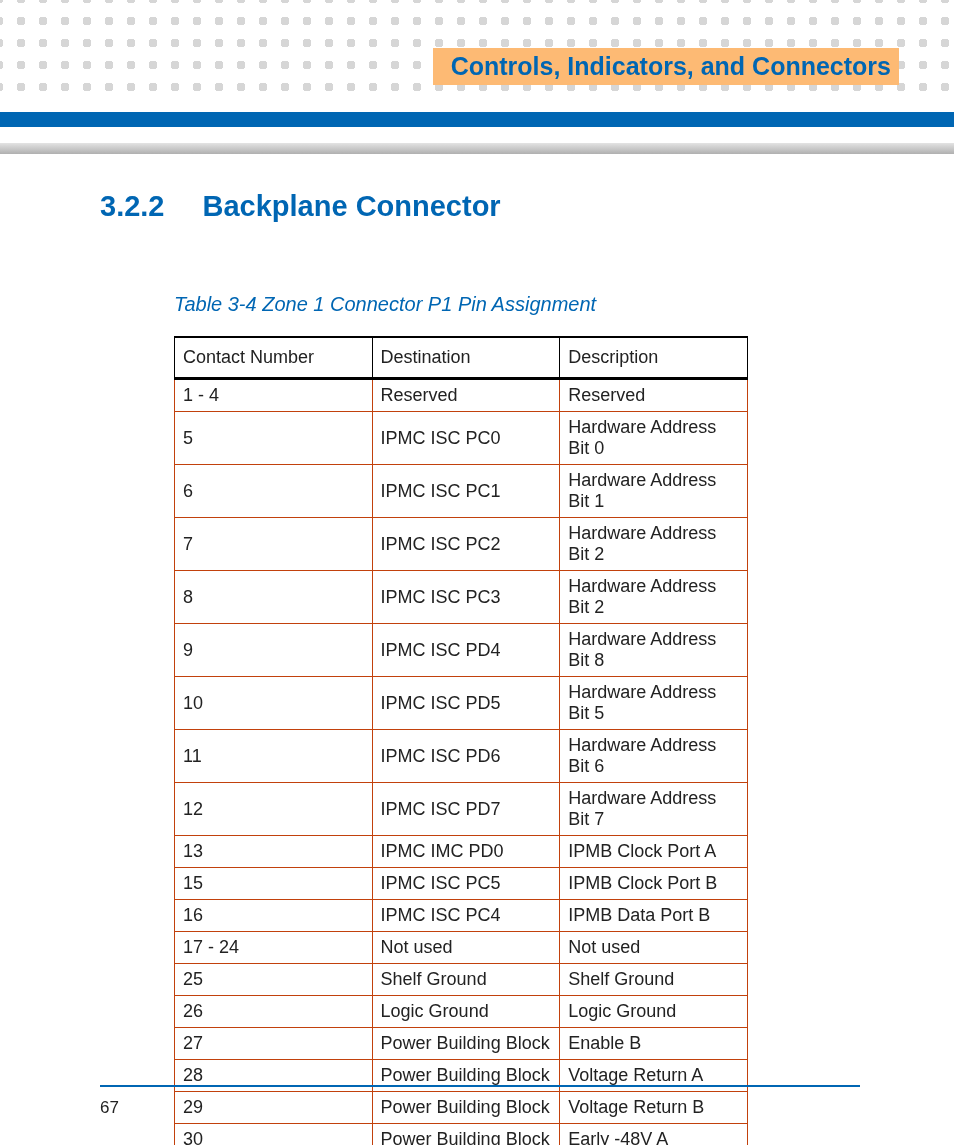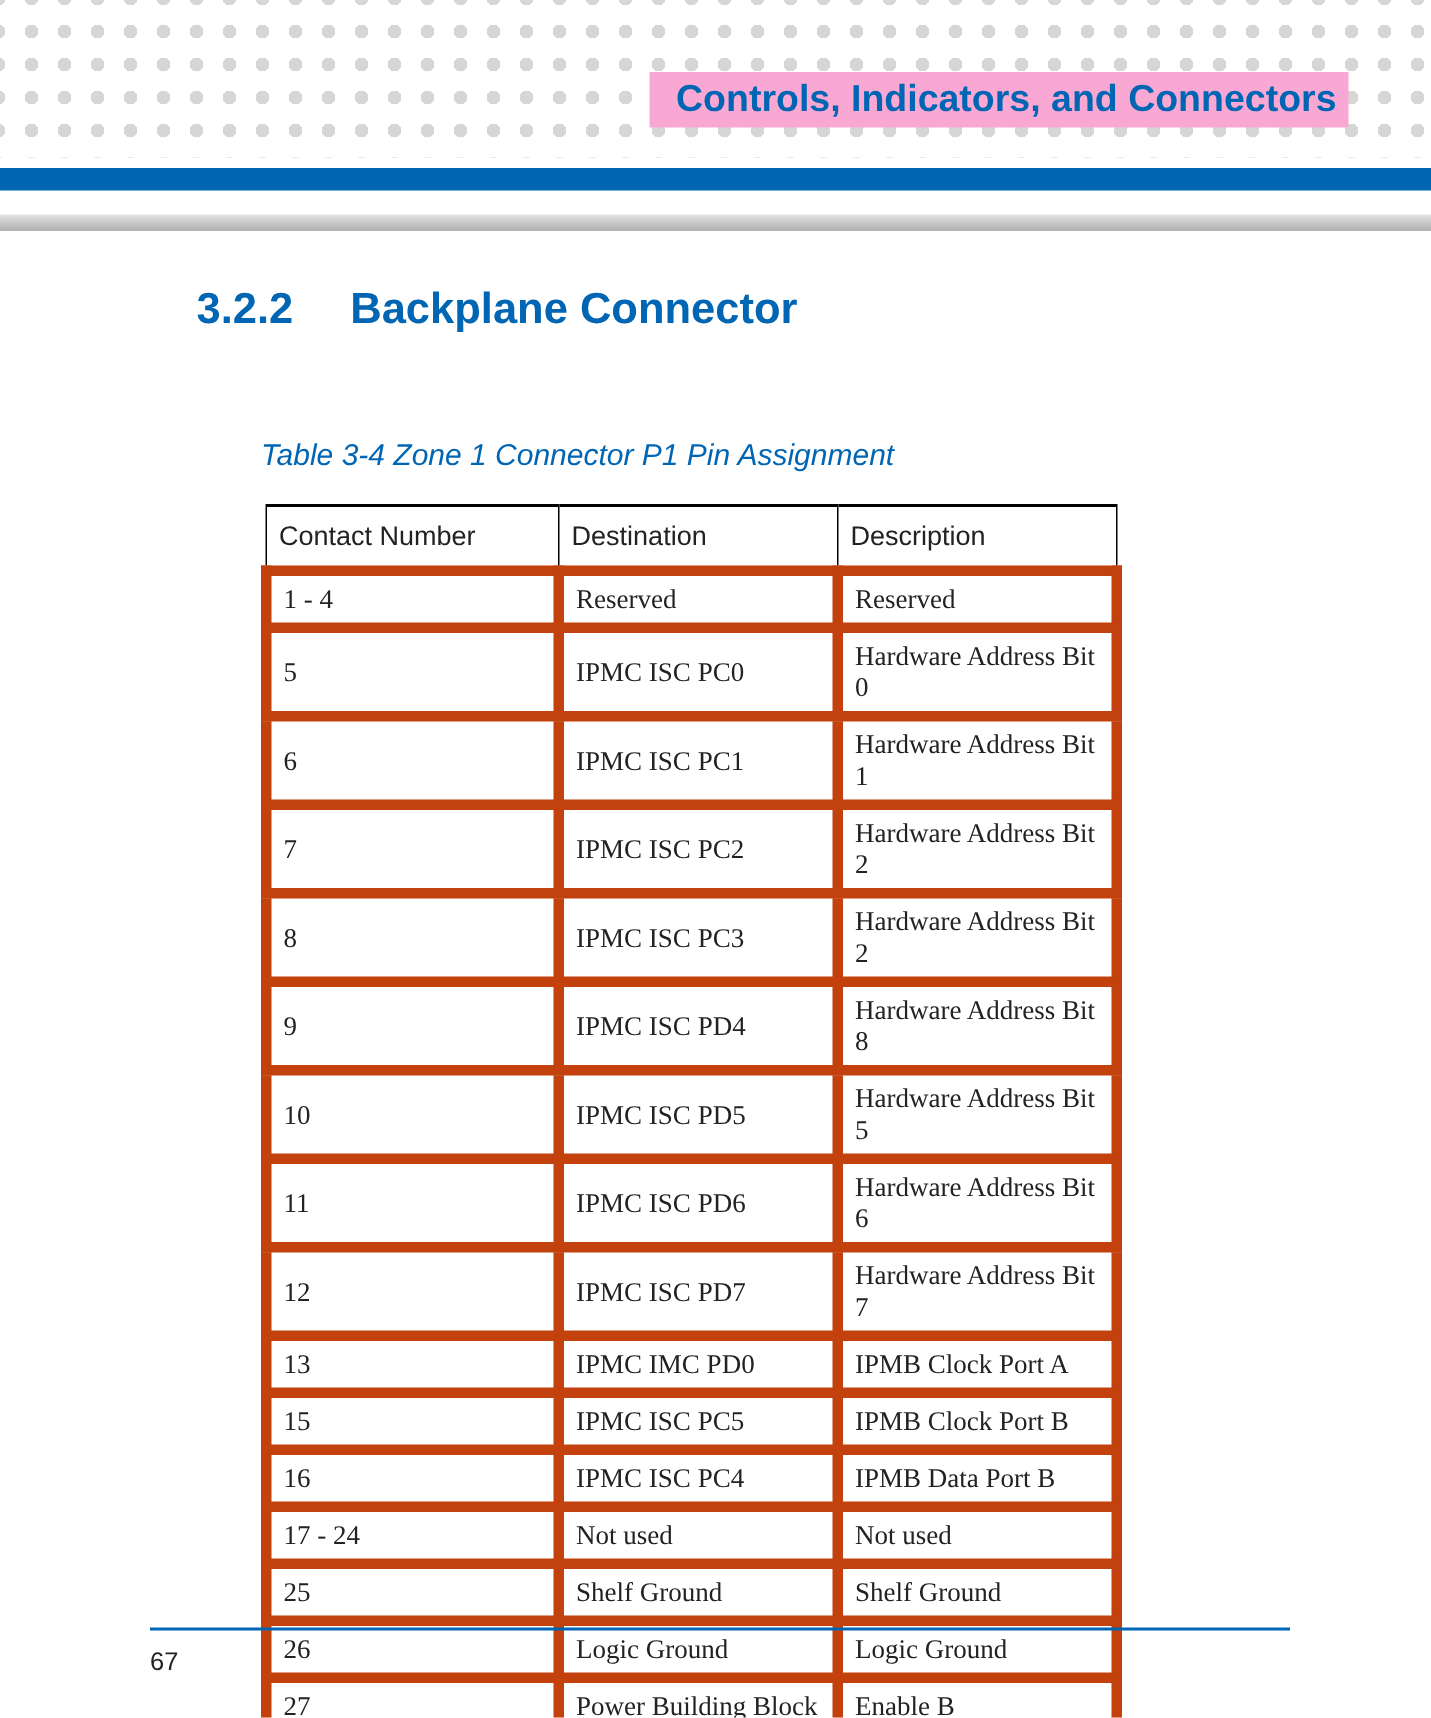--- a/index.html
+++ b/index.html
@@ -21,21 +21,21 @@
     height: 105px;
     overflow: hidden;
     background-image: radial-gradient(circle, #d6d6d6 4.5px, transparent 4.5px);
     background-size: 22px 22px;
     background-position: 10px 10px;
   }
   .header-title-box {
     position: absolute;
     top: 48px;
     right: 55px;
-    background: #f9a8d4;
+    background: #fdba74;
     padding: 4px 8px 4px 18px;
   }
   .header-title {
     color: #0066b3;
     font-size: 25px;
     font-weight: 700;
   }
   .blue-bar {
     position: absolute;
     top: 112px;
@@ -56,21 +56,21 @@
     position: absolute;
     top: 190px;
     left: 100px;
     width: 760px;
   }
   .section-heading {
     color: #0066b3;
     font-size: 29px;
     font-weight: 700;
   }
-  .section-number { margin-right: 38px; margin-left: 31px; }
+  .section-number { margin-right: 38px; }
   .table-caption {
     color: #0066b3;
     font-style: italic;
     font-size: 20px;
     margin-top: 70px;
     margin-left: 74px;
     margin-bottom: 20px;
   }
   table.pin-table {
     border-collapse: collapse;
@@ -80,23 +80,22 @@
   }
   table.pin-table th {
     font-weight: 400;
     text-align: left;
     border: 1px solid #000;
     border-top: 2px solid #000;
     border-bottom: 3px solid #000;
     padding: 9px 8px;
   }
   table.pin-table td {
-    border: 7px solid #c2410c;
+    border: 1px solid #c2410c;
     padding: 5px 8px;
-    font-family: Liberation Serif, serif;
   }
   table.pin-table td:nth-child(1),
   table.pin-table th:nth-child(1){ width: 198px; }
   table.pin-table td:nth-child(2),
   table.pin-table th:nth-child(2){ width: 188px; }
   table.pin-table td:nth-child(3),
   table.pin-table th:nth-child(3){ width: 188px; }
   .footer-rule {
     position: absolute;
     left: 100px;

